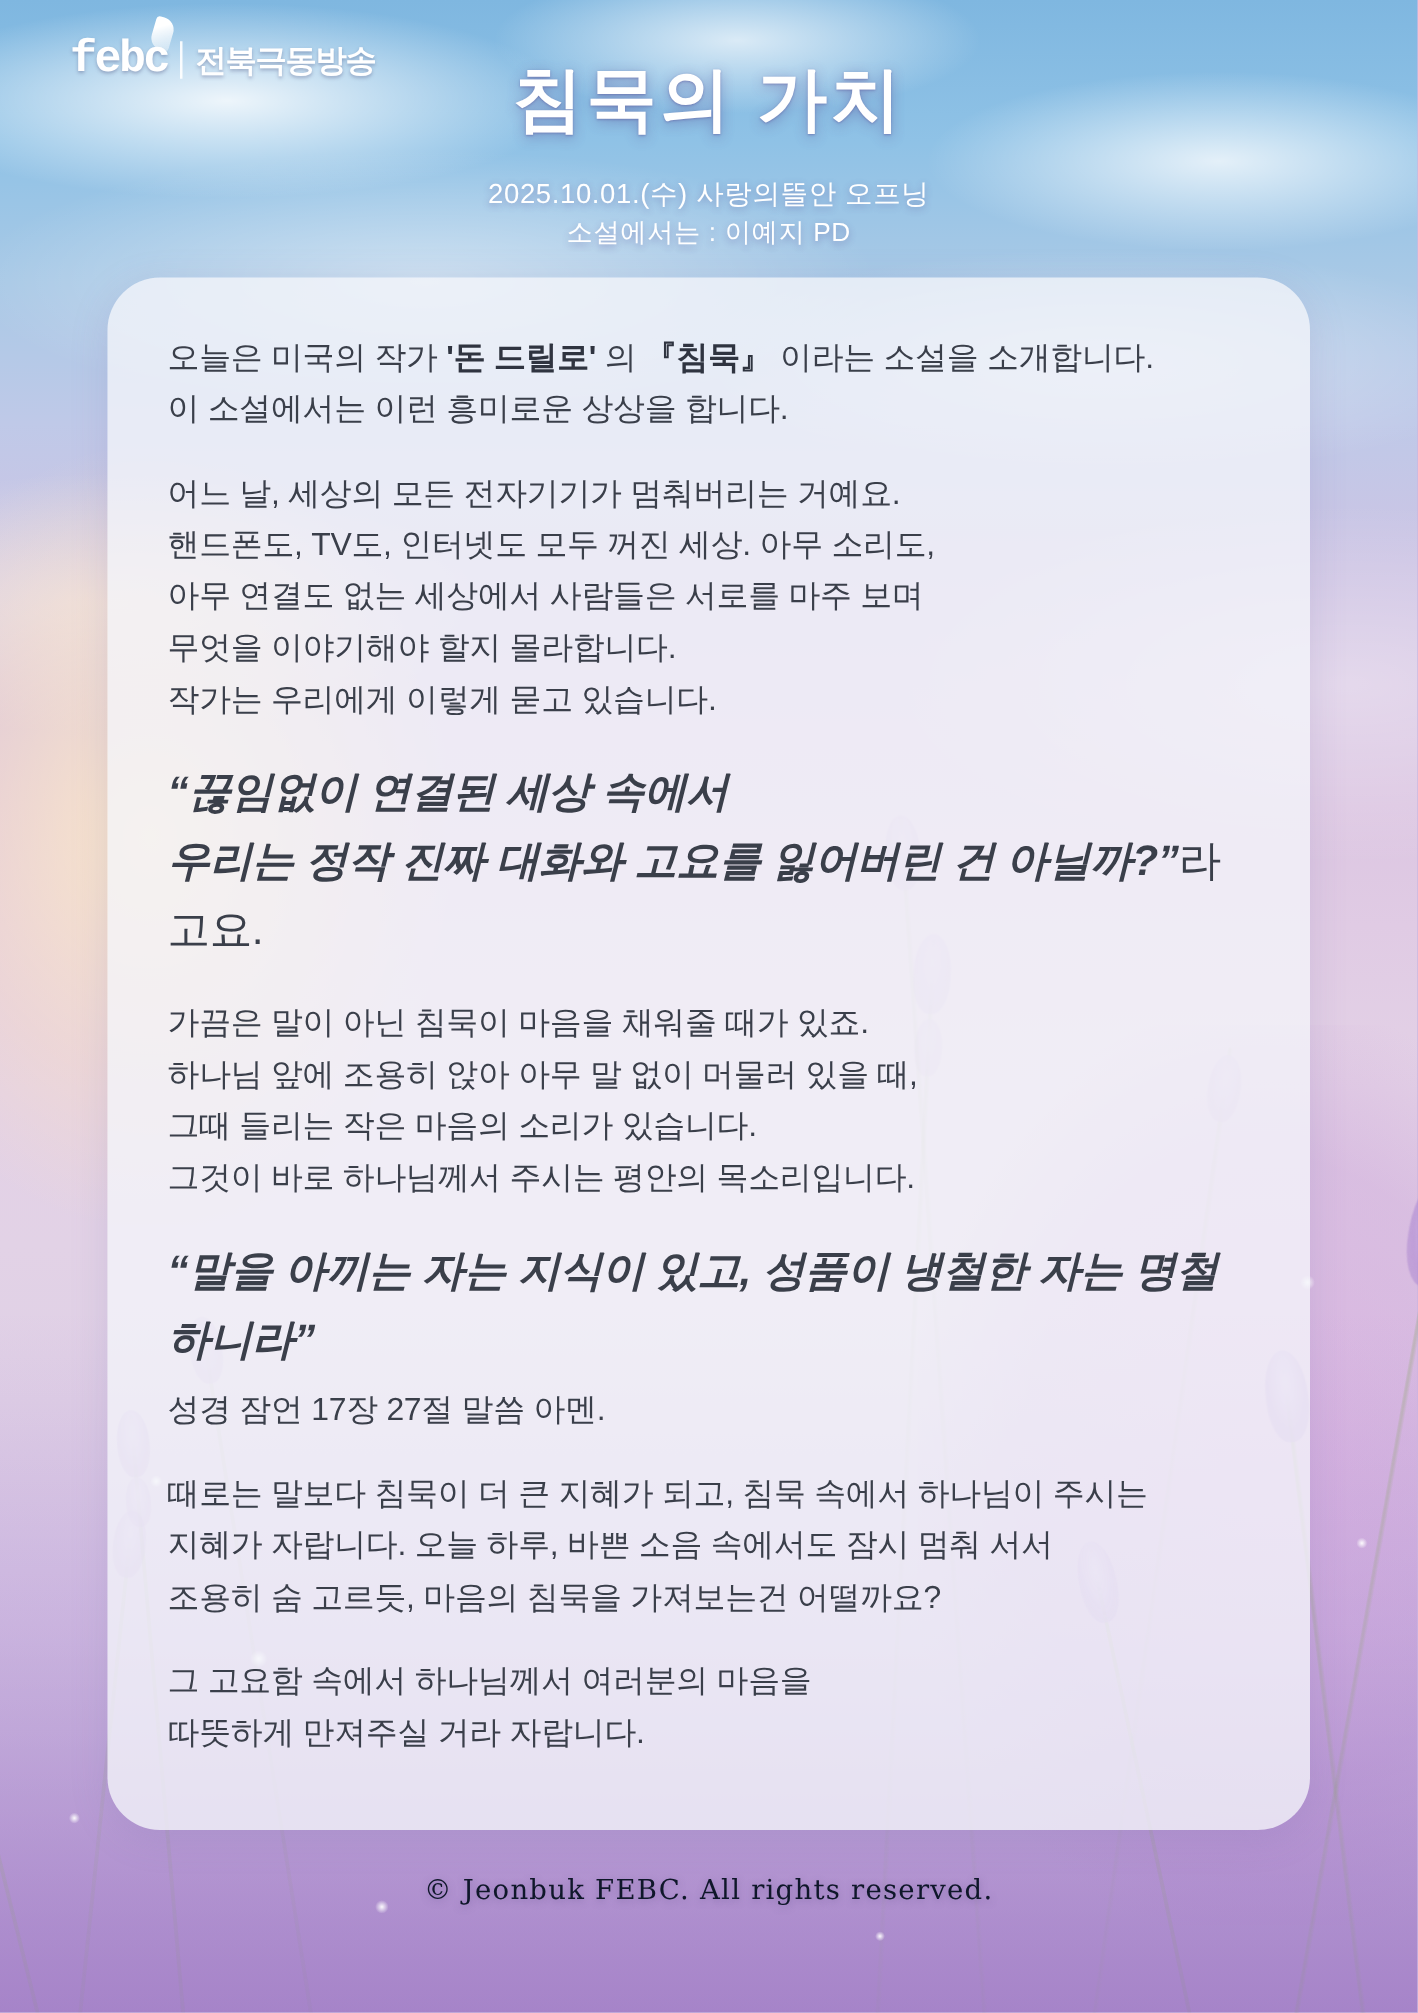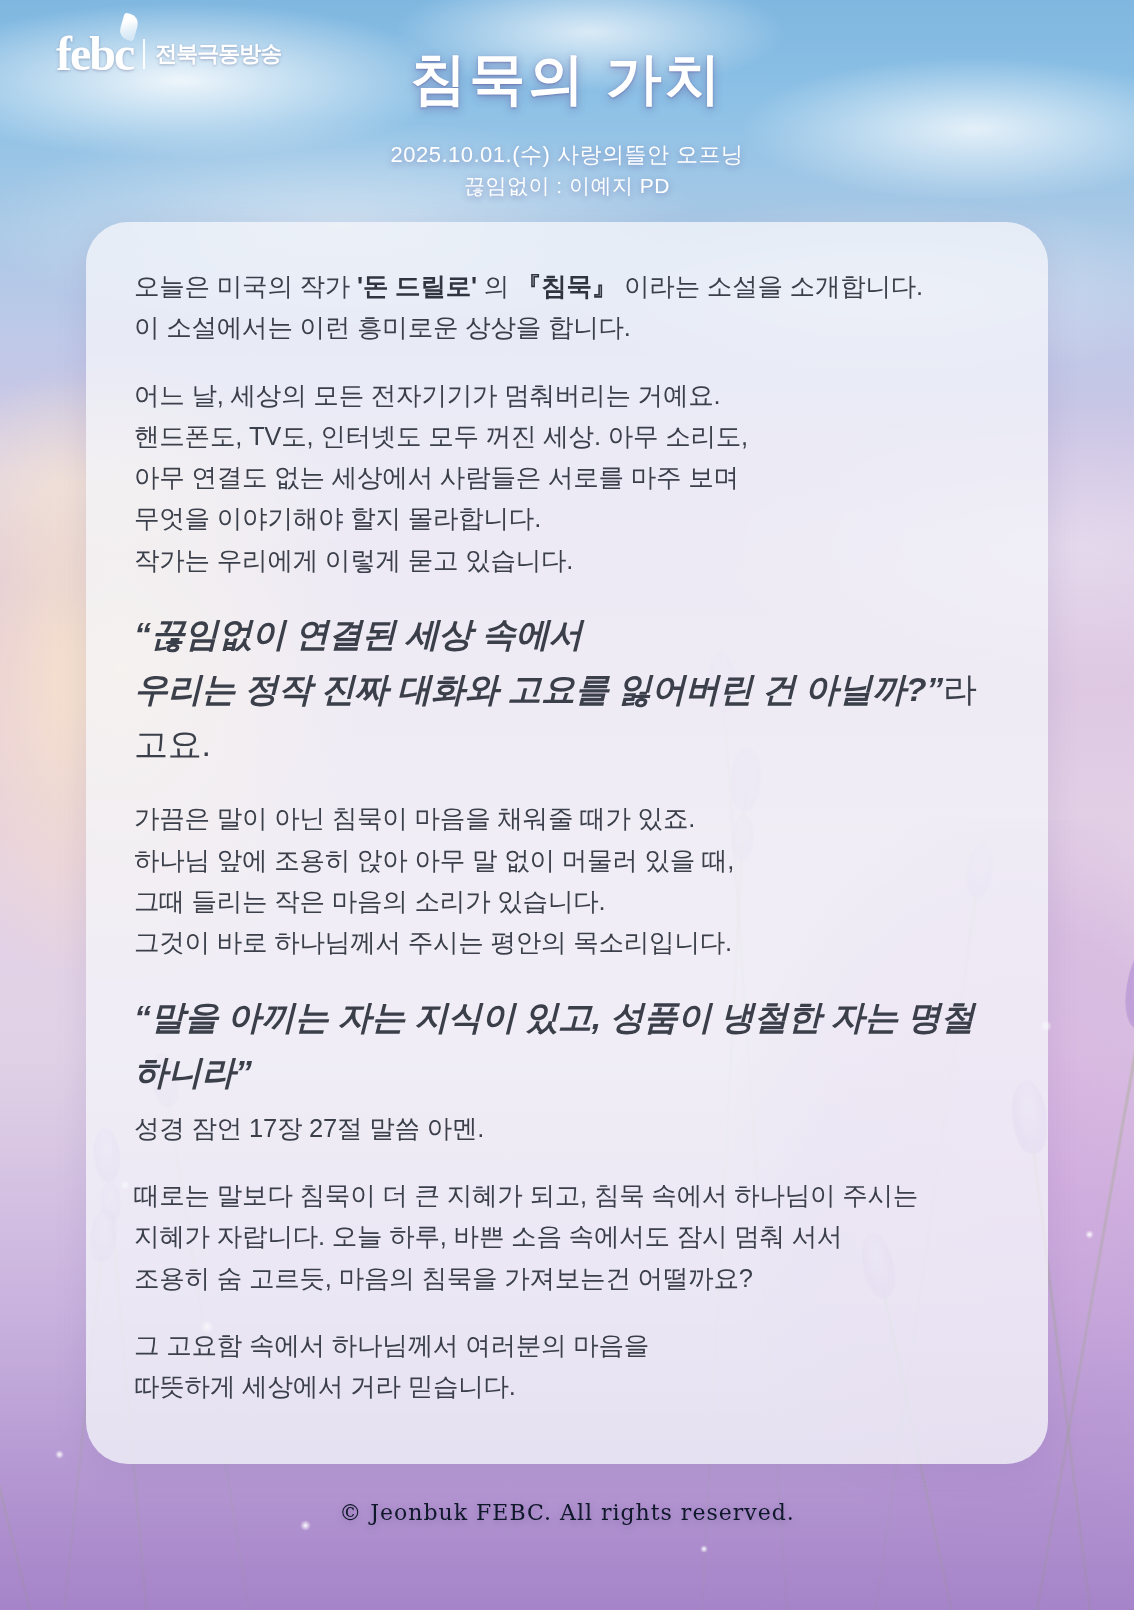--- a/index.html
+++ b/index.html
@@ -114,22 +114,22 @@
   .logo {
     position: absolute;
     left: 56px; top: 30px;
     display: flex;
     align-items: center;
     gap: 6px;
     color: #ffffff;
     text-shadow: 0 1px 3px rgba(60,60,110,.35);
   }
   .logo-mark {
-    font-family: Liberation Serif, serif;
-    font-size: 48px;
+    font-family: Liberation Mono, monospace;
+    font-size: 36px;
     font-weight: 700;
     letter-spacing: -2px;
     line-height: 1;
     position: relative;
   }
   .logo-mark::after {
     content: "";
     position: absolute;
     right: -4px; top: -16px;
     width: 16px; height: 26px;
@@ -137,21 +137,21 @@
     border-radius: 3px 10px 3px 10px;
     transform: rotate(16deg);
   }
   .logo-divider {
     width: 2px; height: 30px;
     background: #ffffff;
     opacity: .9;
     margin: 0 4px;
   }
   .logo-text {
-    font-size: 22px;
+    font-size: 25px;
     font-weight: 700;
     letter-spacing: -1px;
   }
   .title {
     position: absolute;
     left: 0; right: 0; top: 42px;
     text-align: center;
     font-family: "Liberation Sans", sans-serif;
     font-size: 56px;
     font-weight: 700;
@@ -300,21 +300,21 @@
 
 <div class="header">
   <div class="logo">
     <span class="logo-mark">febc</span>
     <span class="logo-divider"></span>
     <span class="logo-text">전북극동방송</span>
   </div>
 
   <div class="title">침묵의 가치</div>
   <div class="subtitle">2025.10.01.(수) 사랑의뜰안 오프닝</div>
-  <div class="credit">끊임없이 : 이예지 PD</div>
+  <div class="credit">소설에서는 : 이예지 PD</div>
 </div>
 
 <div class="card">
 
   <p class="para"><span>오늘은 미국의 작가 </span><span class="b">'돈 드릴로'</span><span> 의 </span><span class="b">『침묵』</span><span> 이라는 소설을 소개합니다.
 이 소설에서는 이런 흥미로운 상상을 합니다.</span></p>
 
   <p class="para">어느 날, 세상의 모든 전자기기가 멈춰버리는 거예요.
 핸드폰도, TV도, 인터넷도 모두 꺼진 세상. 아무 소리도,
 아무 연결도 없는 세상에서 사람들은 서로를 마주 보며
@@ -330,16 +330,16 @@
 그것이 바로 하나님께서 주시는 평안의 목소리입니다.</p>
 
   <p class="quote">“말을 아끼는 자는 지식이 있고, 성품이 냉철한 자는 명철하니라”</p>
   <p class="para" style="margin-top:-18px;">성경 잠언 17장 27절 말씀 아멘.</p>
 
   <p class="para">때로는 말보다 침묵이 더 큰 지혜가 되고,  침묵 속에서 하나님이 주시는
 지혜가 자랍니다. 오늘 하루, 바쁜 소음 속에서도 잠시 멈춰 서서
 조용히 숨 고르듯, 마음의 침묵을 가져보는건 어떨까요?</p>
 
   <p class="para last">그 고요함 속에서 하나님께서 여러분의 마음을
-따뜻하게 세상에서 거라 믿습니다.</p>
+따뜻하게 만져주실 거라 자랍니다.</p>
 </div>
 
 <div class="footer">© Jeonbuk FEBC. All rights reserved.</div>
 
 </body></html>

